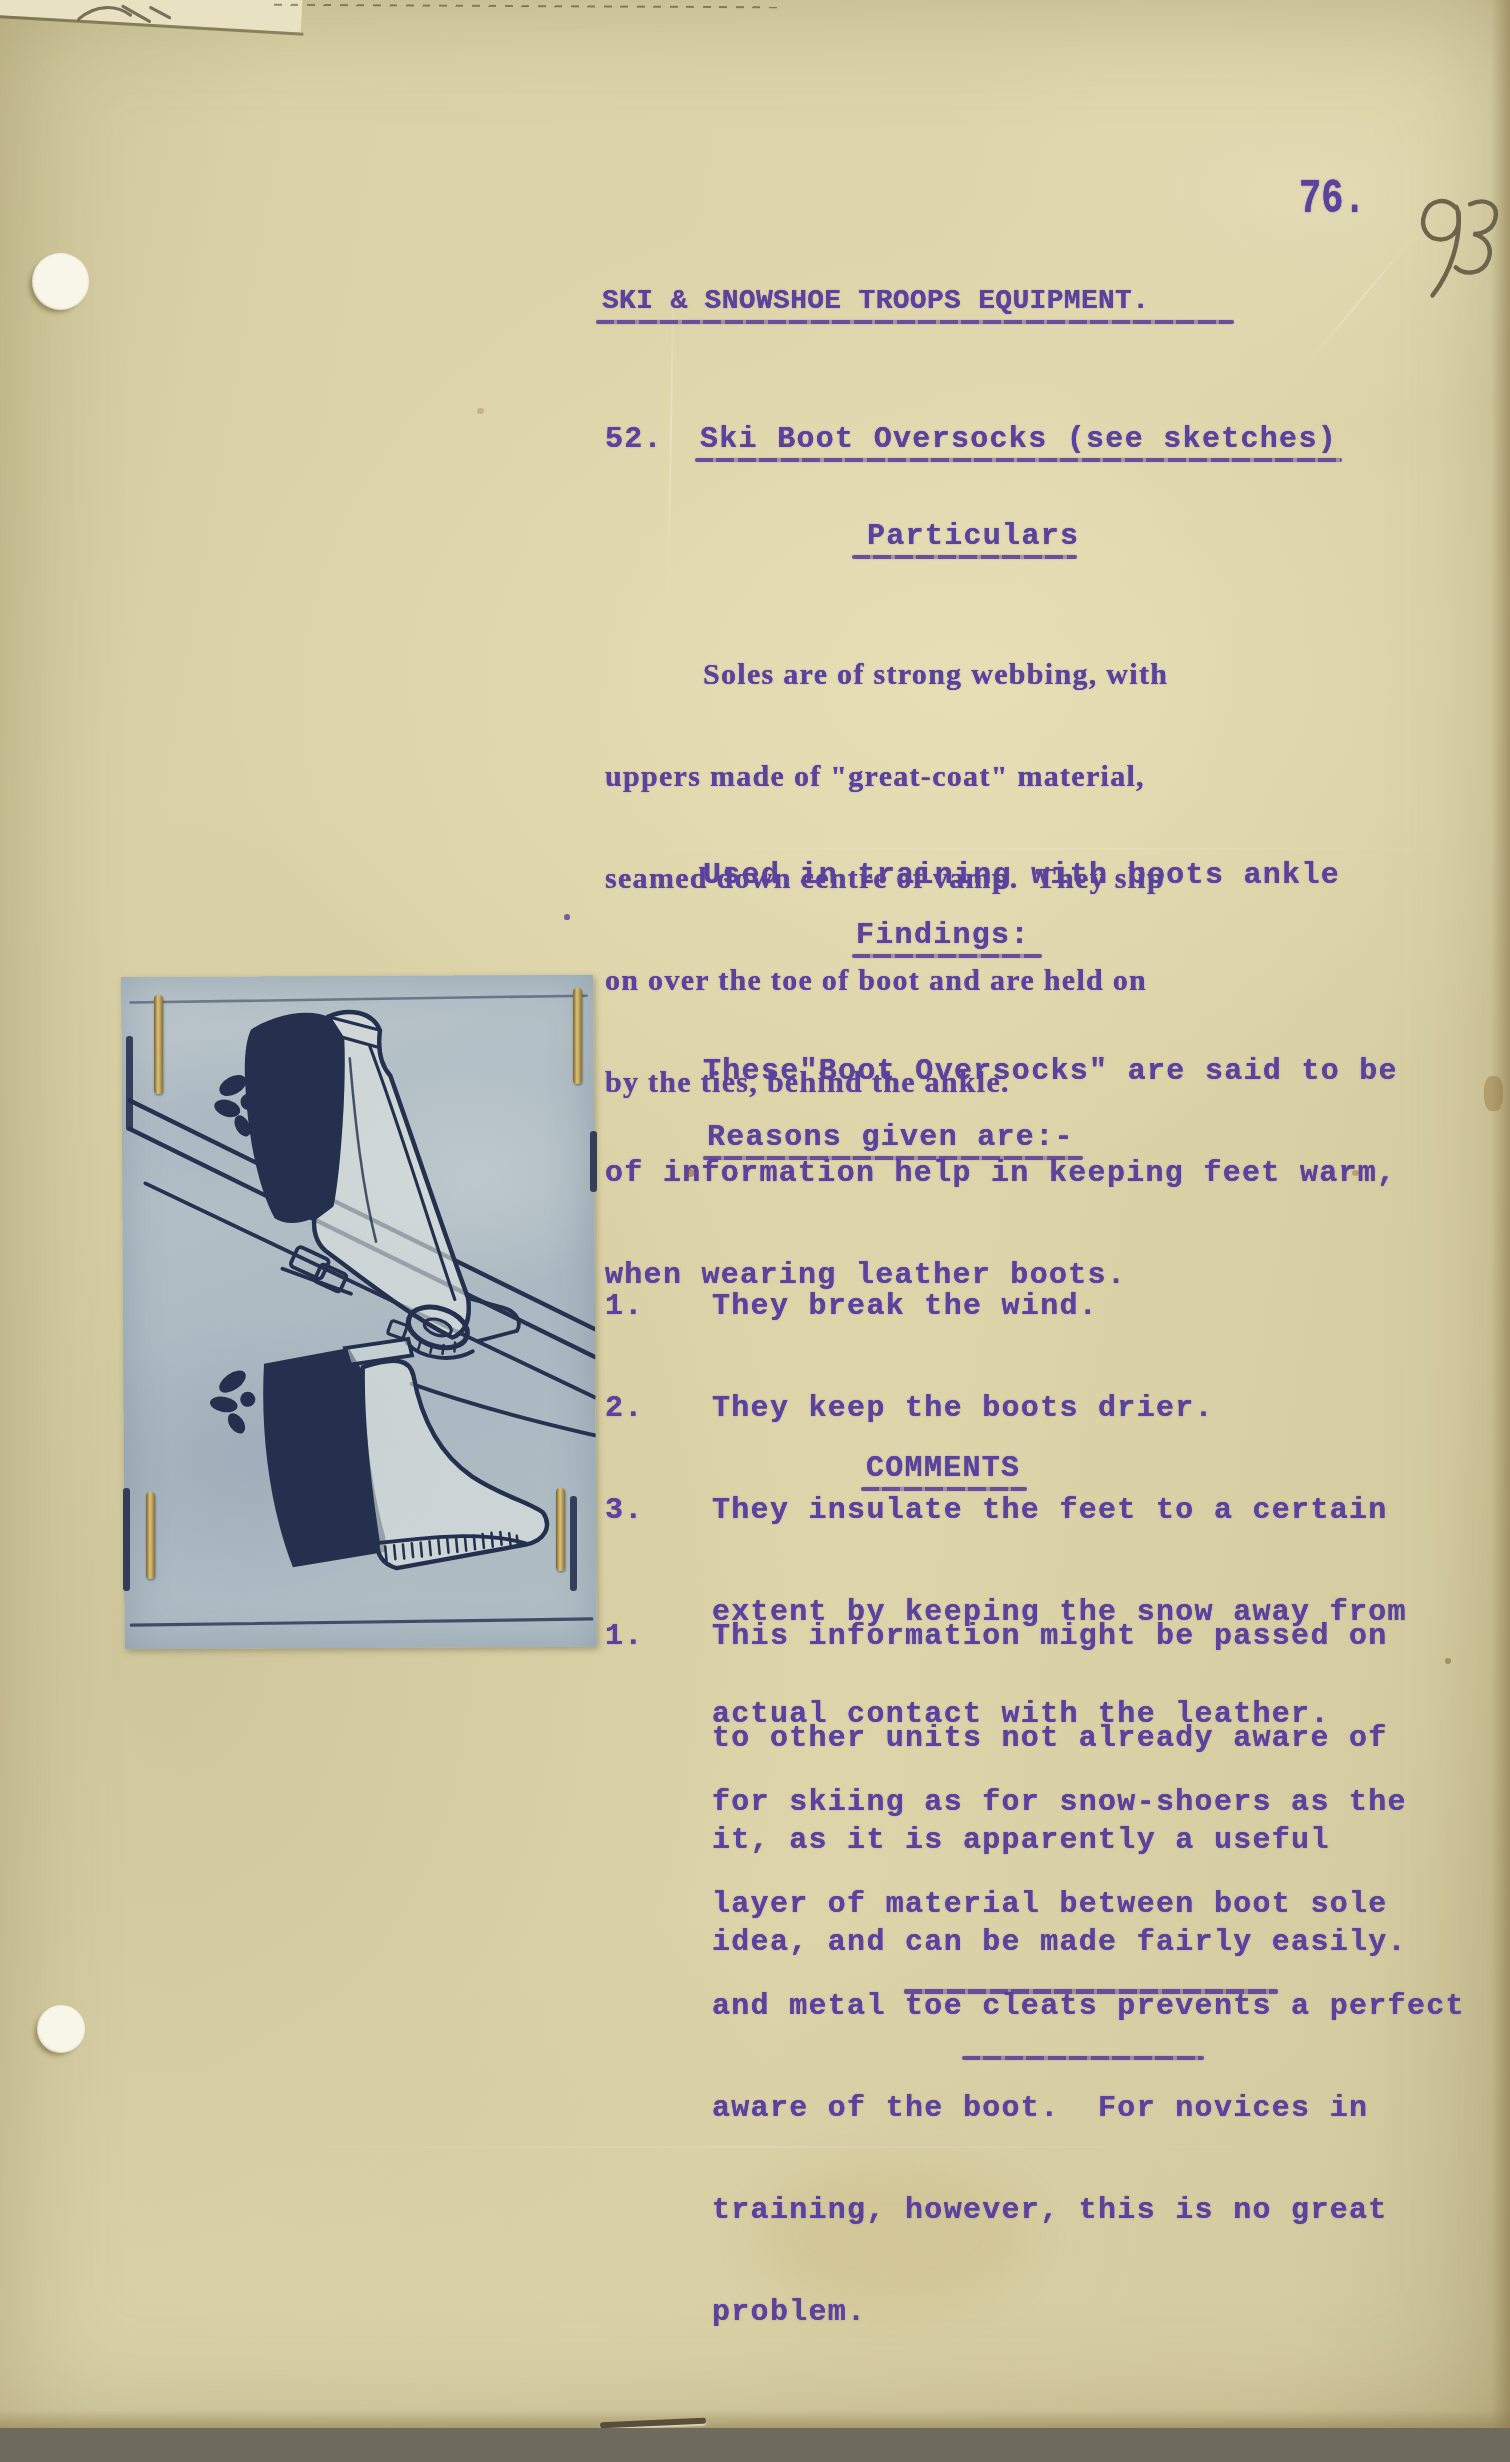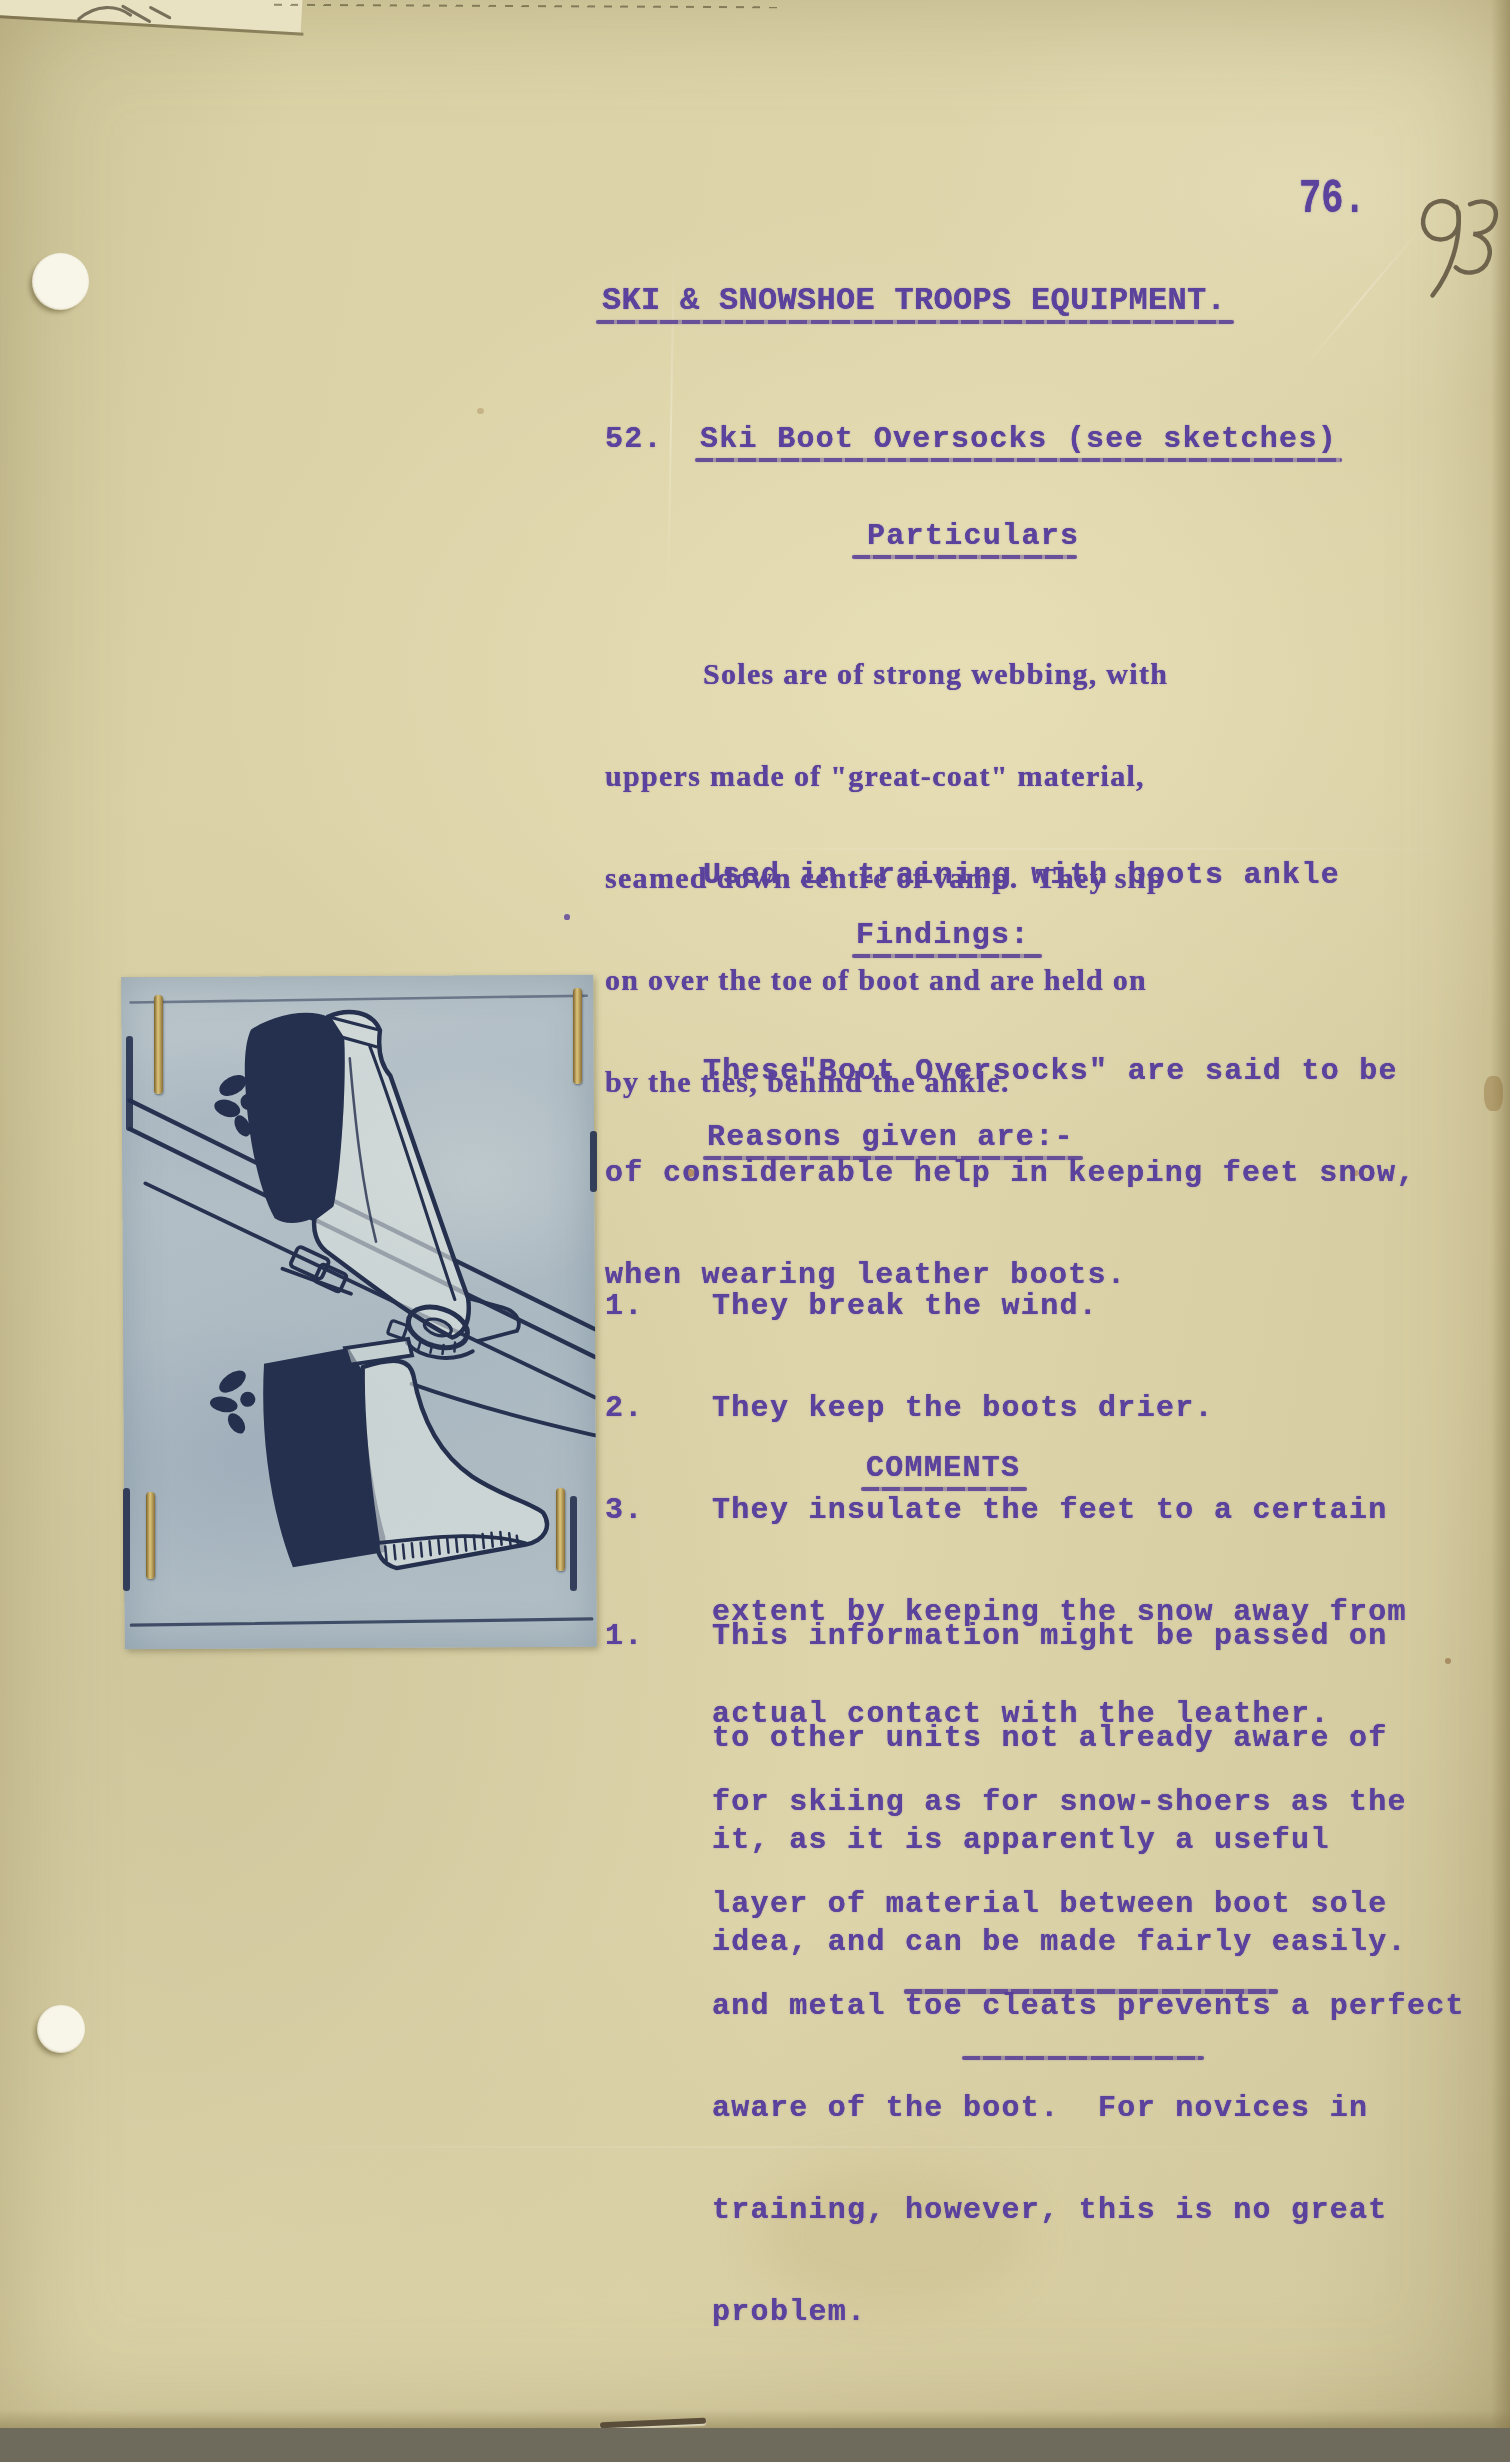--- a/index.html
+++ b/index.html
@@ -8,21 +8,21 @@
       radial-gradient(ellipse 1076px 696px at 64% 28%, rgba(238,230,190,.55), transparent 70%),
       radial-gradient(ellipse 886px 1140px at 12% 68%, rgba(186,176,136,.35), transparent 75%),
       radial-gradient(ellipse 570px 329px at 88% 8%, rgba(234,227,192,.5), transparent 70%),
       radial-gradient(ellipse 760px 443px at 55% 92%, rgba(205,193,148,.35), transparent 75%),
       linear-gradient(100deg,#cdc499 0%,#dbd2a7 16%,#ded5ab 58%,#d6cca1 88%,#c5bb90 100%);
     box-shadow: inset 0 0 114px rgba(120,105,60,.35);
     font-family:"Liberation Mono","DejaVu Sans Mono",monospace;}
   .typed{position:absolute;font-size:30px;line-height:34px;letter-spacing:1.3px;font-weight:700;
     color:#5b429c;white-space:pre;filter:blur(0.2px);
     text-shadow:0 0 1.9px rgba(91,66,156,.40),0 0 0.6px rgba(91,66,156,.85);}
-  .title{font-size:32px;letter-spacing:0.3px;}
+  .title{font-size:28px;letter-spacing:0.3px;}
   .tline{white-space:pre;}
   .ind{padding-left:98px;}
   .lnum{display:inline-block;width:107px;}
   .cont{margin-left:107px;}
   .rule{position:absolute;height:3.8px;border-radius:1.9px;filter:blur(0.3px);
     background:repeating-linear-gradient(90deg, rgba(86,60,150,.88) 0 17.7px, rgba(86,60,150,.45) 17.7px 21.5px);
     box-shadow:0 0 1.3px rgba(86,60,150,.55);}
   .corner-num{font-size:37px;transform:scaleY(1.28);transform-origin:top left;letter-spacing:0;}
   .pencil93{position:absolute;left:1415px;top:189px;width:82px;height:117px;transform:rotate(6deg);}
   .photostat{position:absolute;left:123px;top:976px;width:472px;height:672px;transform:rotate(-.3deg);
@@ -109,21 +109,21 @@
 
   <div class="typed" style="left:605px;top:790px;">
     <div class="tline ind">Used in training with boots ankle</div>
   </div>
 
   <div class="typed" style="left:856px;top:918px;">Findings:</div>
   <div class="rule" style="left:852px;top:954px;width:190px;"></div>
 
   <div class="typed" style="left:605px;top:986px;">
     <div class="tline ind">These"Boot Oversocks" are said to be</div>
-    <div class="tline">of considerable help in keeping feet snow,</div>
+    <div class="tline">of information help in keeping feet warm,</div>
     <div class="tline">when wearing leather boots.</div>
   </div>
 
   <div class="typed" style="left:707px;top:1120px;">Reasons given are:-</div>
   <div class="rule" style="left:703px;top:1156px;width:380px;"></div>
 
   <div class="typed" style="left:605px;top:1221px;">
     <div class="tline"><span class="lnum">1.</span><span>They break the wind.</span></div>
     <div class="tline"><span class="lnum">2.</span><span>They keep the boots drier.</span></div>
     <div class="tline"><span class="lnum">3.</span><span>They insulate the feet to a certain</span></div>

